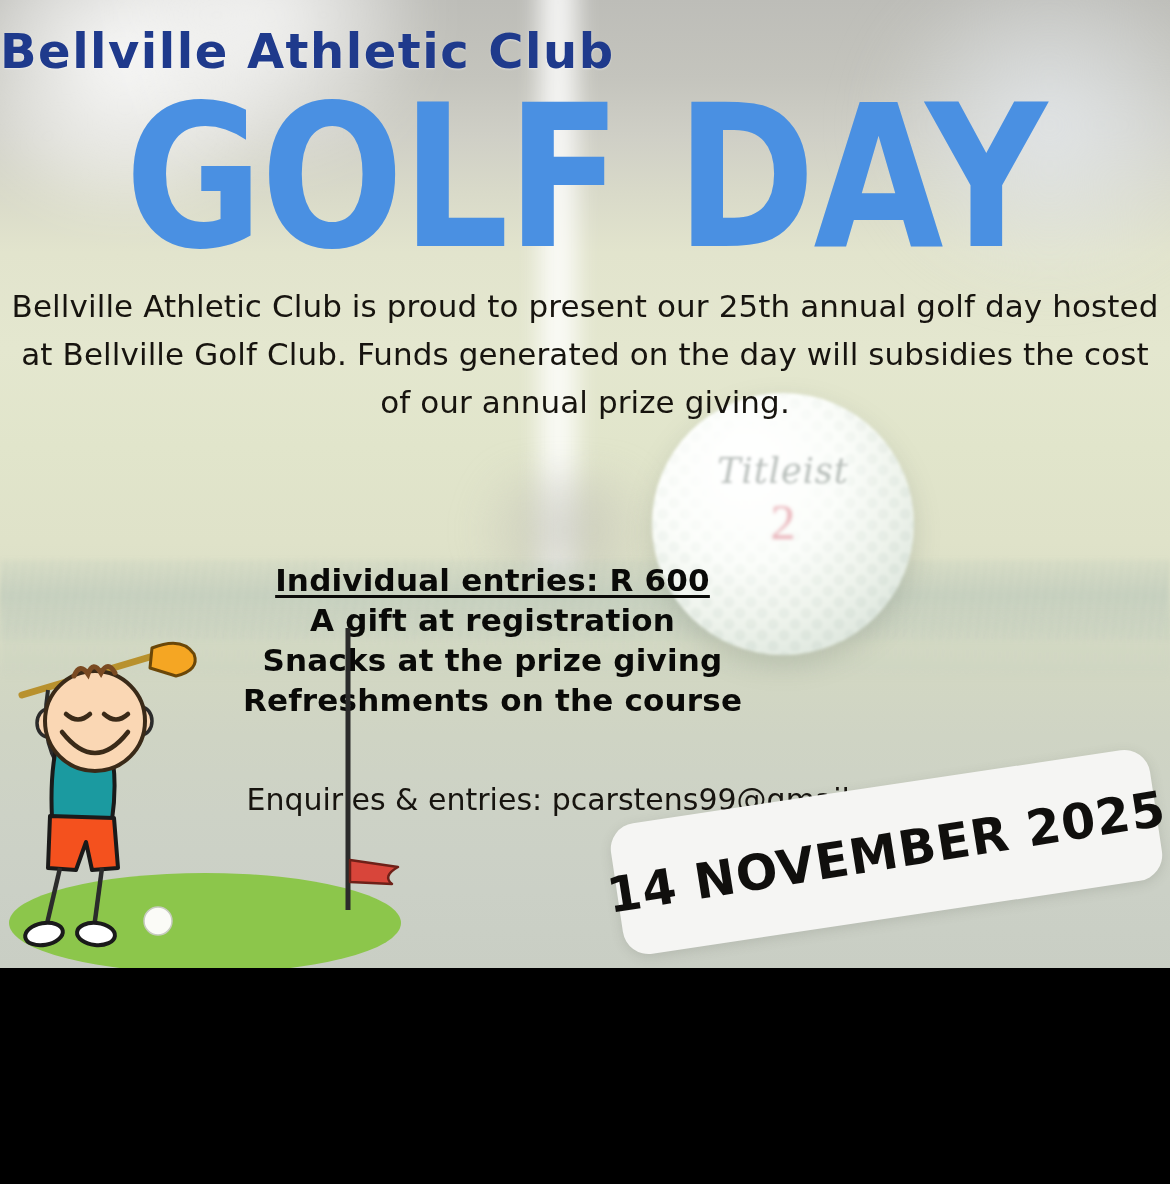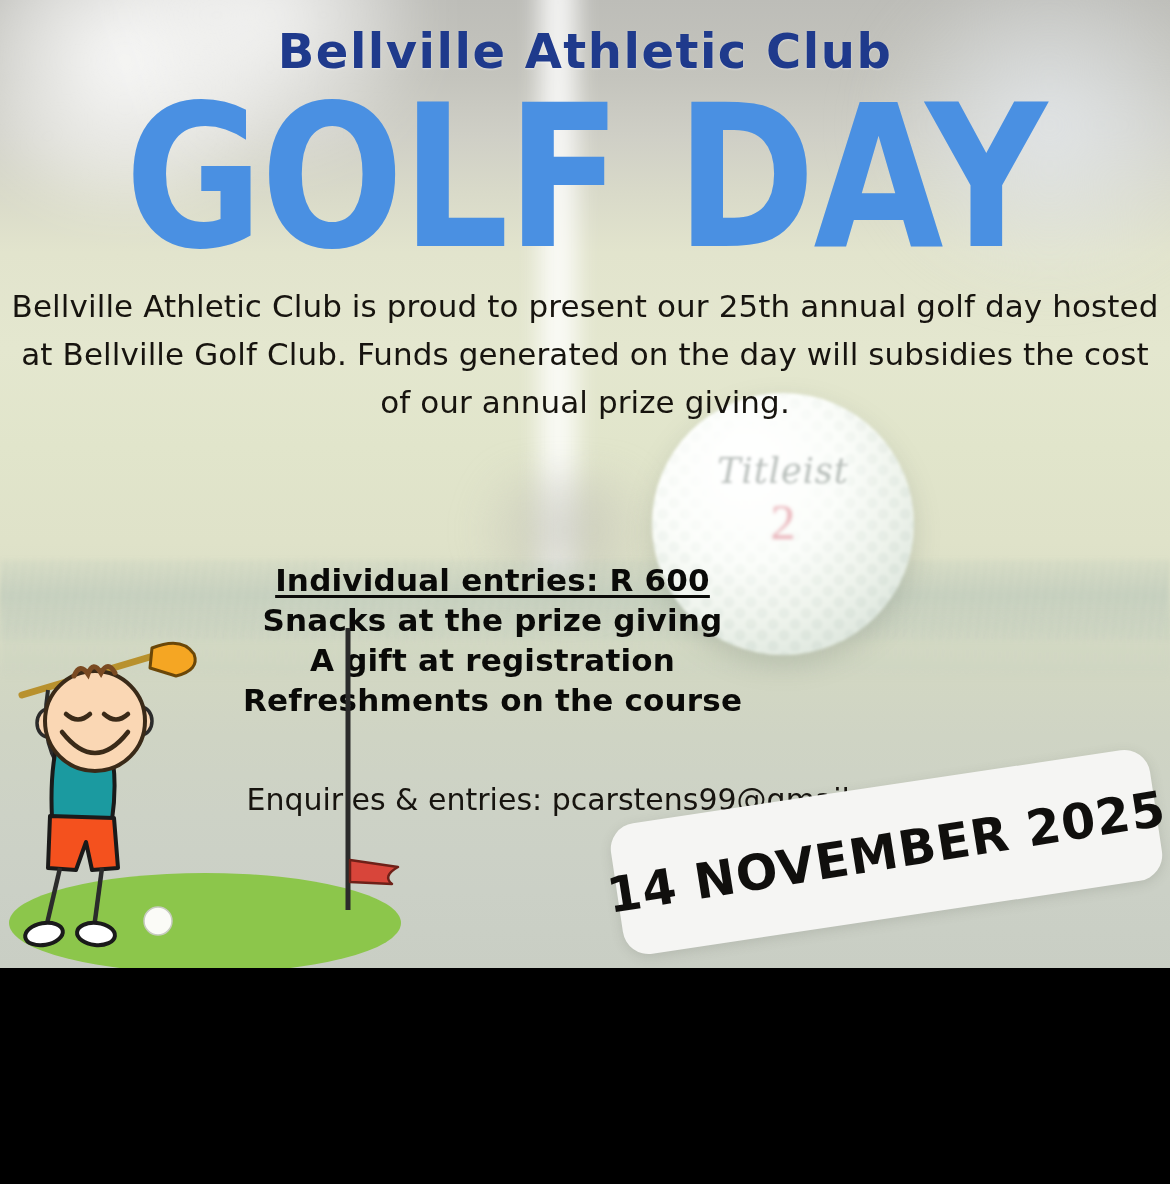--- a/index.html
+++ b/index.html
@@ -155,21 +155,20 @@
     font-size: 50px;
     color: rgba(226,150,160,.70);
     filter: blur(.8px);
   }
 
   
   .club-name {
     position: absolute;
     left: 0; top: 23px;
     width: 1170px;
-    text-align: center;
     font-family: "DejaVu Sans", sans-serif;
     font-weight: bold;
     font-size: 48px;
     letter-spacing: 1.5px;
     color: #1f3a8c;
     text-shadow: 0 1px 2px rgba(255,255,255,.45);
   }
   .golf-day {
     position: absolute;
     left: 0; top: 78px;
@@ -283,22 +282,22 @@
     <div class="ball-number">2</div>
   </div>
 
   <div class="club-name">Bellville Athletic Club</div>
   <div class="golf-day">GOLF DAY</div>
 
   <div class="para" id="para-intro">Bellville Athletic Club is proud to present our 25th annual golf day hosted at Bellville Golf Club. Funds generated on the day will subsidies the cost of our annual prize giving.</div>
 
   <div class="bold-block">
     <div class="u">Individual entries: R 600</div>
+    <div>A gift at registration</div>
     <div>Snacks at the prize giving</div>
-    <div>A gift at registration</div>
     <div>Refreshments on the course</div>
   </div>
 
   <div class="enquiries">Enquiries &amp; entries: pcarstens99@gmail.com</div>
 
   <div class="date-banner">
     <span>14 NOVEMBER 2025</span>
   </div>
 
   <div class="golfer-scene">

